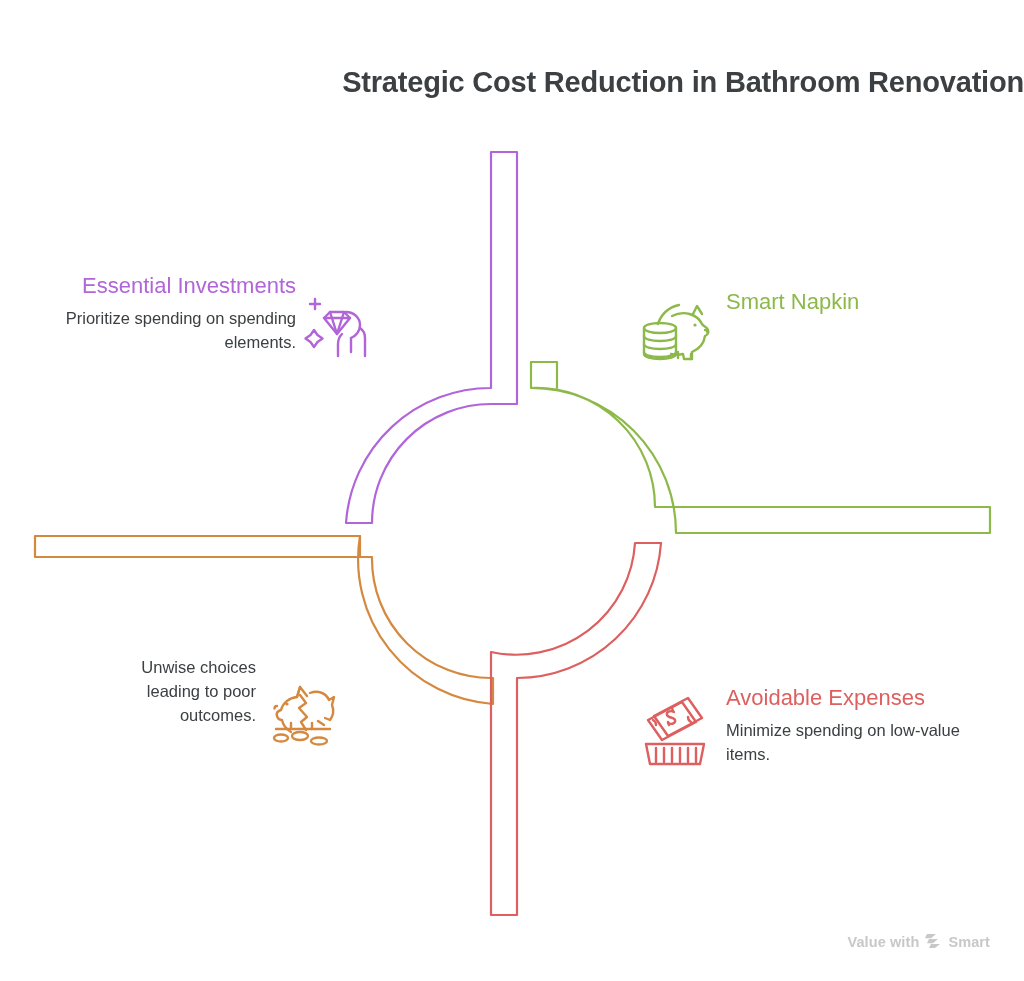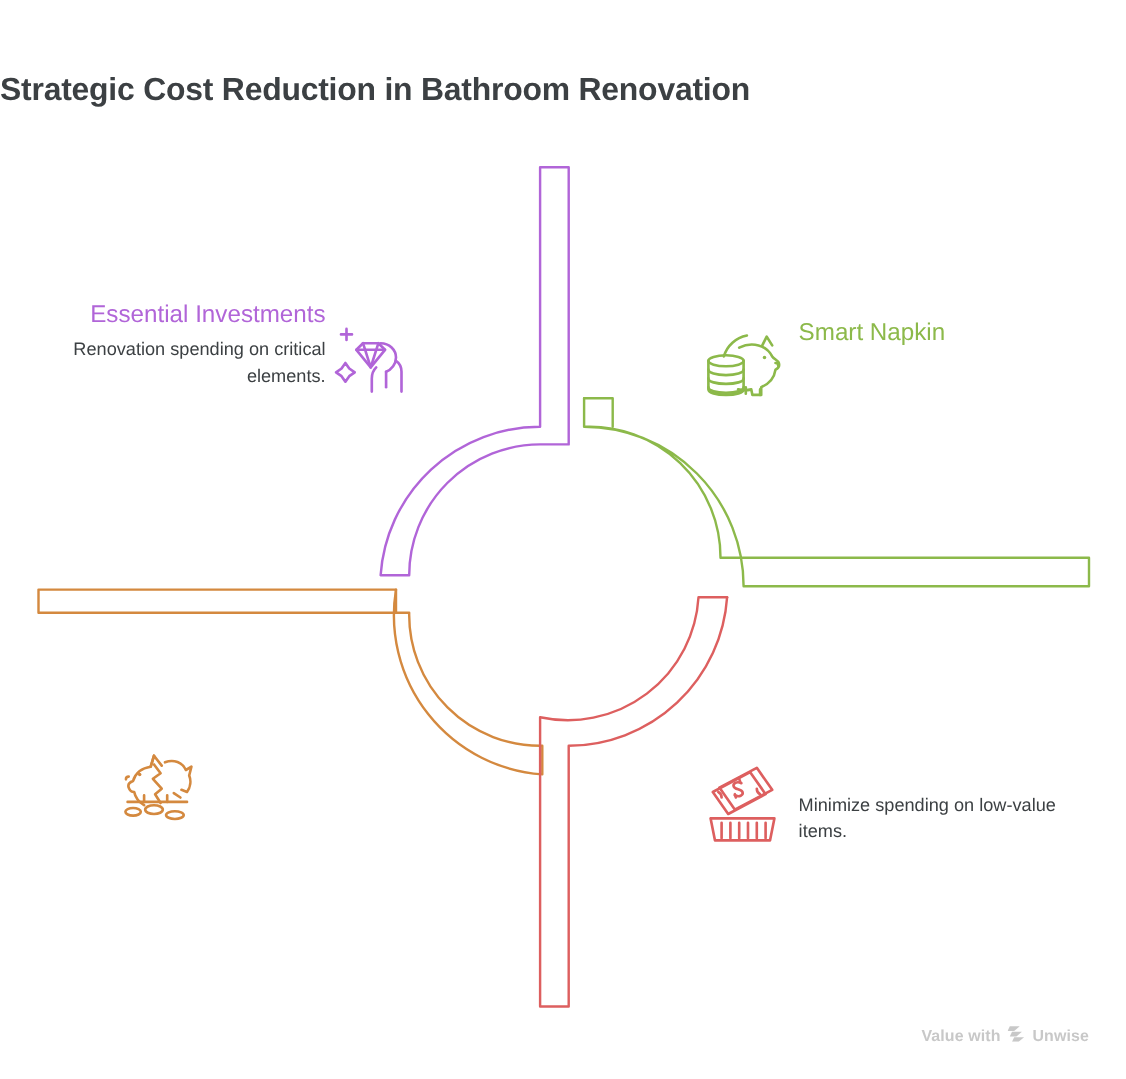--- a/index.html
+++ b/index.html
@@ -16,21 +16,21 @@
     font-family: "Liberation Sans", sans-serif;
     -webkit-font-smoothing: antialiased;
   }
 
   
   #page-title {
     position: absolute;
     top: 66px;
     left: 0;
     width: 1024px;
-    text-align: left;
+    text-align: right;
     font-size: 29px;
     font-weight: bold;
     color: #3c4043;
     letter-spacing: -0.2px;
   }
 
   
   #diagram-svg {
     position: absolute;
     top: 0;
@@ -81,21 +81,21 @@
   #quad-essential-investments .quad-desc { width: 240px; }
 
   #quad-smart-savings { top: 288px; left: 636px; width: 370px; }
   #quad-smart-savings .quad-desc { width: 212px; }
 
   #quad-compromised-value { top: 655px; left: 96px; width: 300px; }
   #quad-compromised-value .quad-heading { width: 190px; }
   #quad-compromised-value .quad-desc { width: 160px; }
 
   #quad-avoidable-expenses { top: 684px; left: 636px; width: 380px; }
-  #quad-avoidable-expenses .quad-desc { width: 252px; margin-top: 36px; }
+  #quad-avoidable-expenses .quad-desc { width: 252px; }
 
   
   #watermark {
     position: absolute;
     right: 34px;
     bottom: 30px;
     display: flex;
     align-items: center;
     gap: 6px;
     font-size: 14.5px;
@@ -162,21 +162,21 @@
            A 119 119 0 0 0 635 543
            L 661 543
            Z"></path>
   <path fill="none" stroke="#dd5f5f" stroke-width="2.2" stroke-linejoin="round" stroke-linecap="round" d="M 661 543 L 661 543"></path>
 </svg>
 
 <div class="quad left" id="quad-essential-investments">
   <div class="quad-inner">
     <div class="quad-text">
       <div class="quad-heading" style="color:#b165d8">Essential Investments</div>
-      <div class="quad-desc">Renovation spending on critical elements.</div>
+      <div class="quad-desc">Prioritize spending on spending elements.</div>
     </div>
     <div class="quad-icon">
       <svg width="74" height="74" viewBox="0 0 74 74" fill="none" stroke="#b165d8" stroke-width="2.4" stroke-linecap="round" stroke-linejoin="round">
 
         <path d="M13 9 v10 M8 14 h10"></path>
 
         <path d="M12 40 l3.5 5 5 3.5 -5 3.5 -3.5 5 -3.5 -5 -5 -3.5 5 -3.5 Z"></path>
 
         <path d="M22 28 h26 l-13 16 Z"></path>
         <path d="M22 28 l6 -6 h14 l6 6"></path>
@@ -219,20 +219,21 @@
     </div>
     <div class="quad-text">
       <div class="quad-heading" style="color:#8cb94a">Smart Napkin</div>
     </div>
   </div>
 </div>
 
 <div class="quad left" id="quad-compromised-value">
   <div class="quad-inner">
     <div class="quad-text">
+      <div class="quad-desc">Unwise choices leading to poor outcomes.</div>
     </div>
     <div class="quad-icon">
       <svg width="80" height="78" viewBox="0 0 80 78" fill="none" stroke="#d4893f" stroke-width="2.4" stroke-linecap="round" stroke-linejoin="round">
 
         <path d="M38 14 l-3 10 c-8 1 -14 6 -16 13
                  c-3 1 -5 3 -4 6 c1 3 3 4 5 4
                  c1 5 4 9 9 12 l0 0"></path>
         <path d="M15 33 c-1.5 0 -2.5 1 -2.5 2.5"></path>
         <path d="M35 24 l3 -10 7 9"></path>
         <circle cx="25" cy="31" r="1.6" fill="#d4893f" stroke="none"></circle>
@@ -268,28 +269,29 @@
 
         <path d="M38 22 c-4 -2 -8 0 -7 3 c1 3 7 2 8 5 c1 3 -3 5 -7 3"></path>
         <path d="M36 18 l1 3 M32 32 l1 3"></path>
 
         <path d="M10 54 h58 l-4 20 h-50 Z"></path>
 
         <path d="M20 58 v14 M28 58 v14 M36 58 v14 M44 58 v14 M52 58 v14 M60 58 v14"></path>
       </svg>
     </div>
     <div class="quad-text">
+      <div class="quad-heading" style="color:#dd5f5f">Avoidable Expenses</div>
       <div class="quad-desc">Minimize spending on low-value items.</div>
     </div>
   </div>
 </div>
 
 <div id="watermark">
   <span>Value with</span>
   <span class="wm-logo">
     <svg width="17" height="15" viewBox="0 0 17 15" fill="#c8c8c8" stroke="none">
       <path d="M2 1 L11 1 L6 5.2 L0 5.2 Z"></path>
       <path d="M4 6 L13 6 L8 10.2 L2 10.2 Z"></path>
       <path d="M6 11 L15 11 L10 15 L4 15 Z"></path>
     </svg>
   </span>
-  <span>Unwise</span>
+  <span>Smart</span>
 </div>
 
 </body></html>

